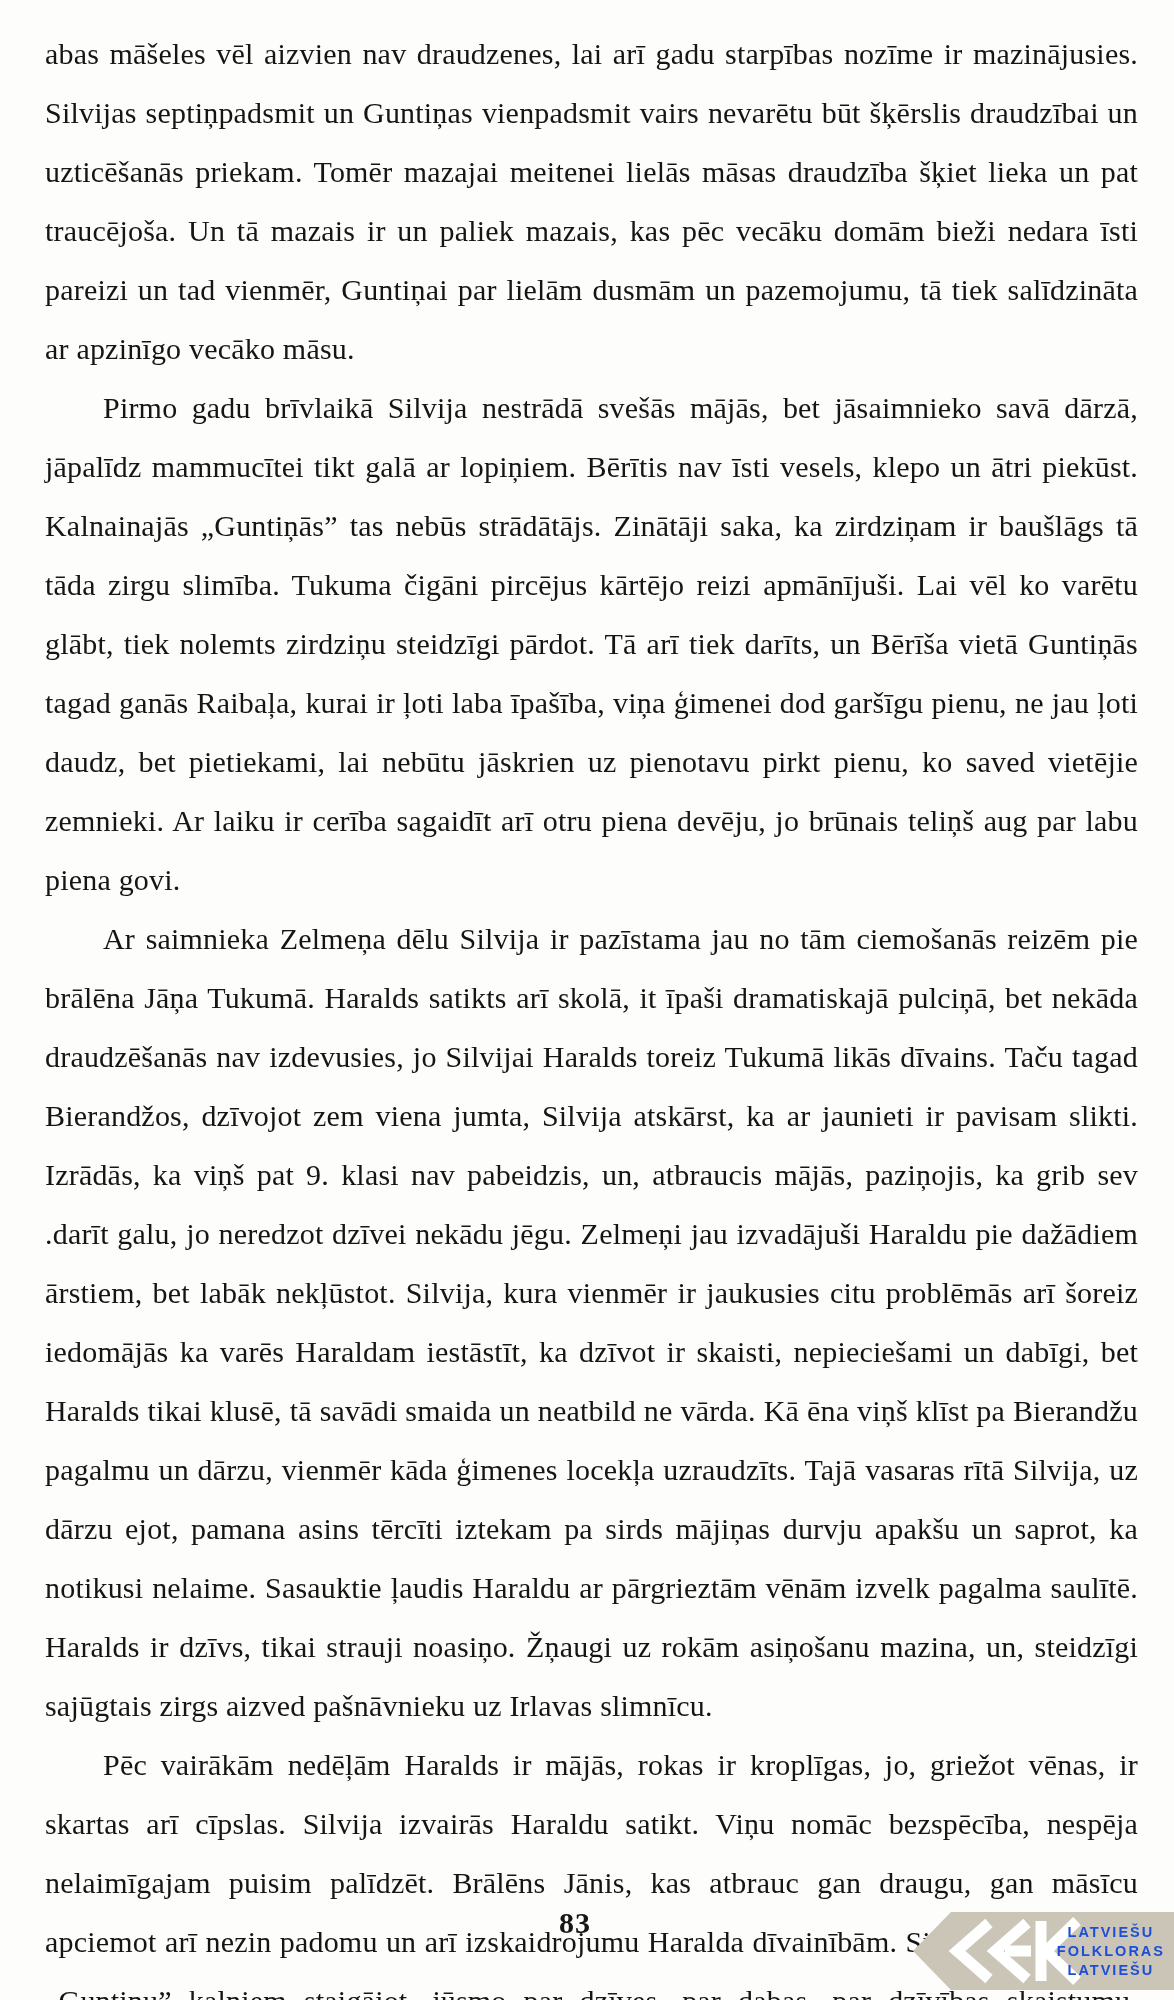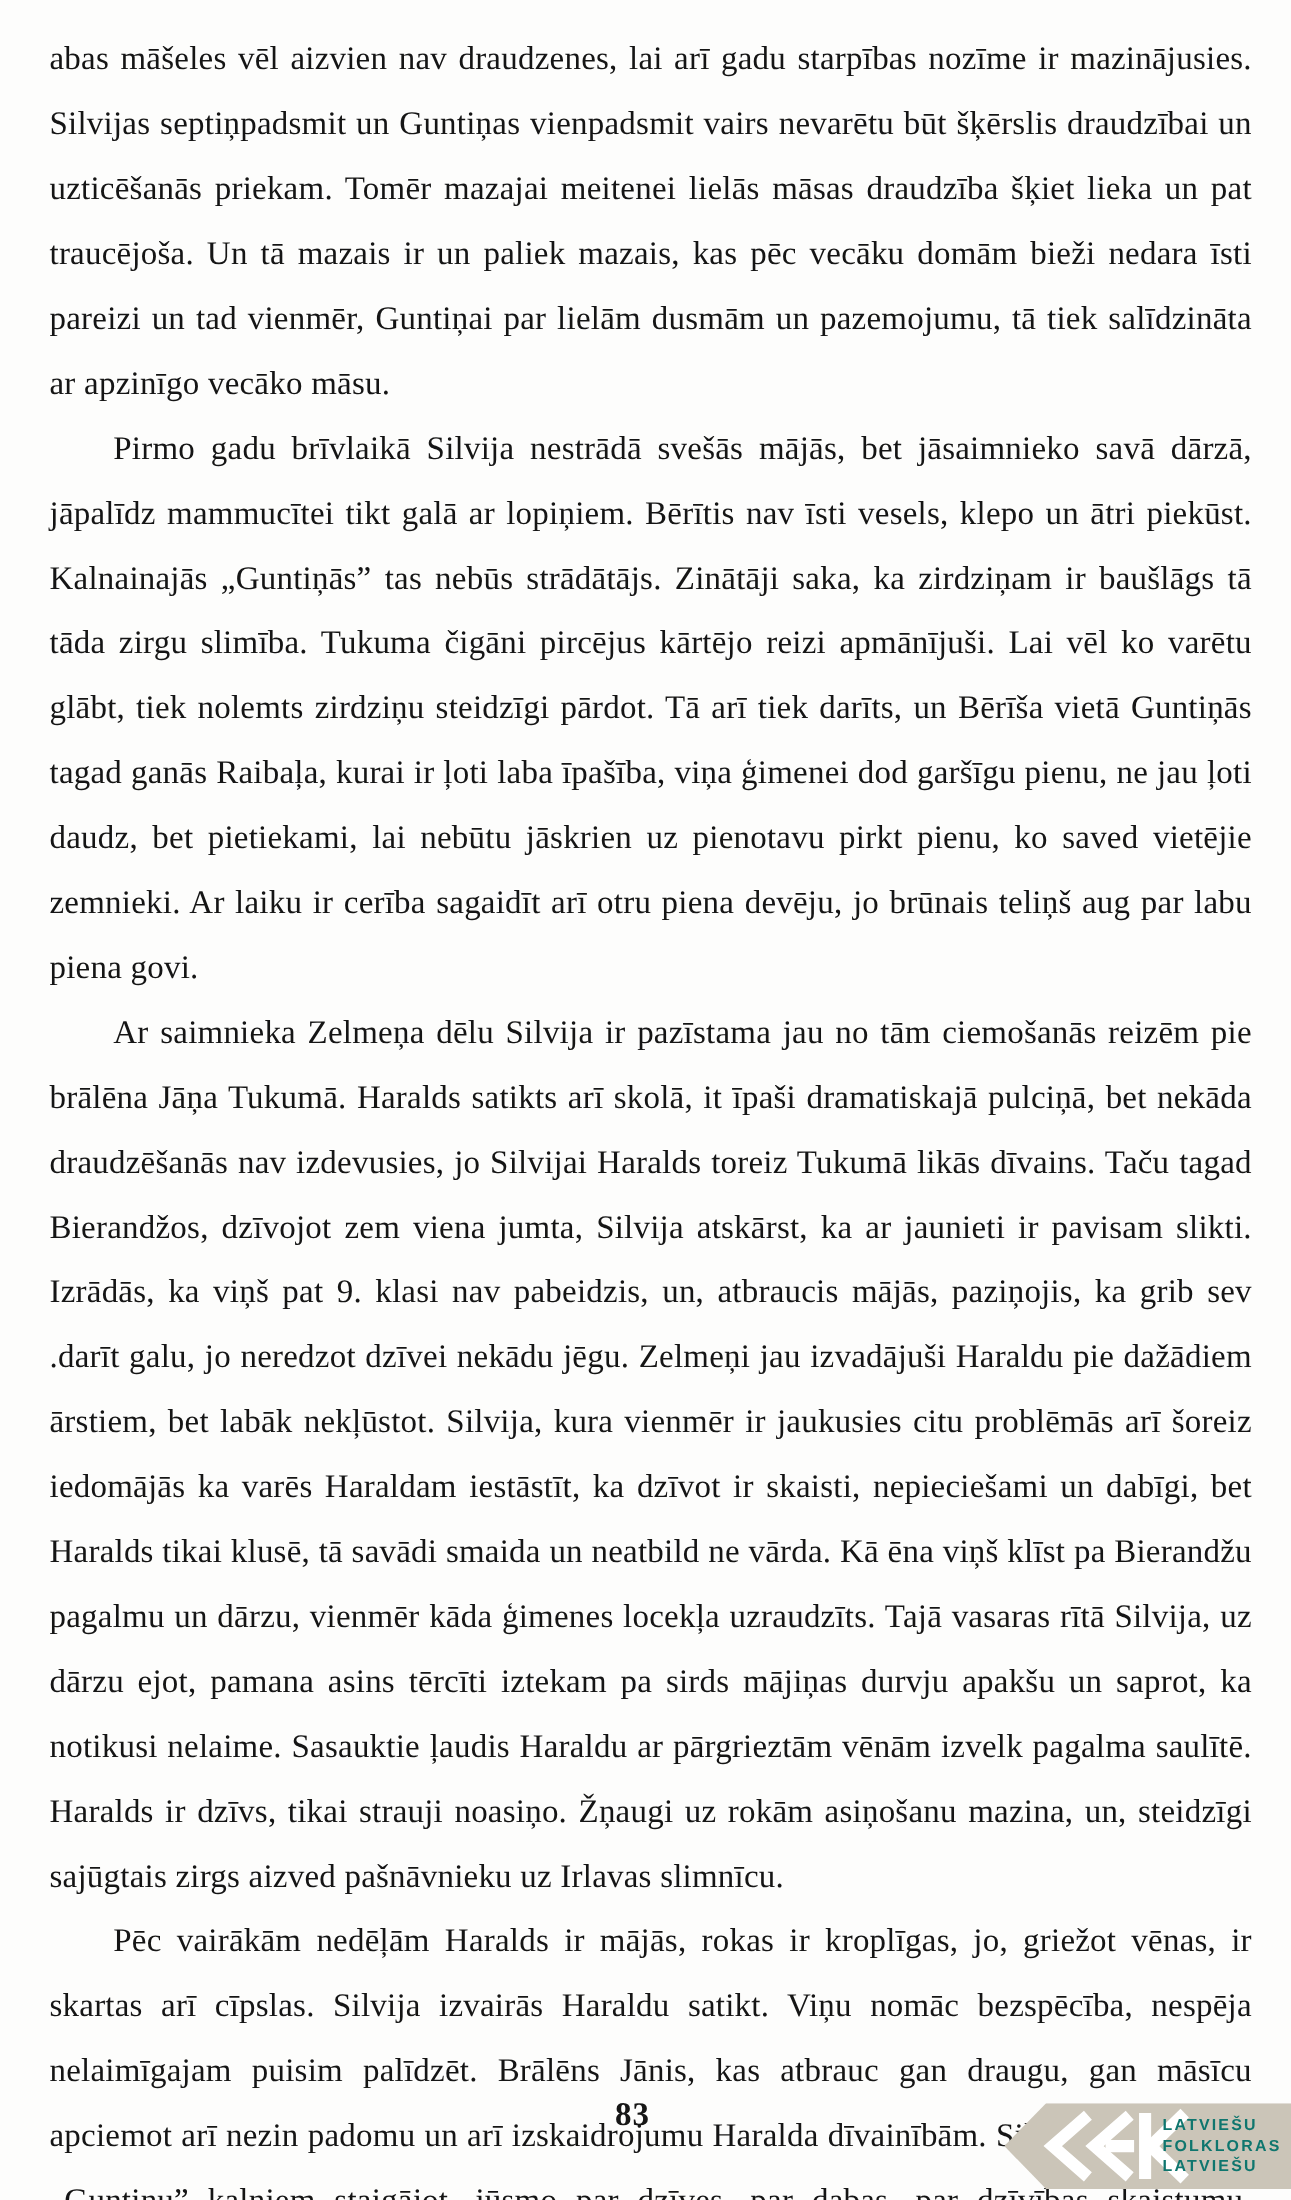--- a/index.html
+++ b/index.html
@@ -63,27 +63,27 @@
   }
   .glyph {
     stroke: #ffffff;
     stroke-width: 11;
     fill: none;
   }
   .logo-text {
     position: absolute;
     right: 9px;
     top: 11px;
-    text-align: left;
+    text-align: center;
     font-family: "Liberation Sans", sans-serif;
     font-weight: bold;
     font-size: 14.5px;
     line-height: 19px;
     letter-spacing: 2px;
-    color: #0f766e;
+    color: #1d4ed8;
     white-space: nowrap;
   }
 </style>
 </head>
 <body>
 
 <div class="page">
 
   <div class="page-text">
     <p>abas māšeles vēl aizvien nav draudzenes, lai arī gadu starpības nozīme ir mazinājusies. Silvijas septiņpadsmit un Guntiņas vienpadsmit vairs nevarētu būt šķērslis draudzībai un uzticēšanās priekam. Tomēr mazajai meitenei lielās māsas draudzība šķiet lieka un pat traucējoša. Un tā mazais ir un paliek mazais, kas pēc vecāku domām bieži nedara īsti pareizi un tad vienmēr, Guntiņai par lielām dusmām un pazemojumu, tā tiek salīdzināta ar apzinīgo vecāko māsu.</p>

